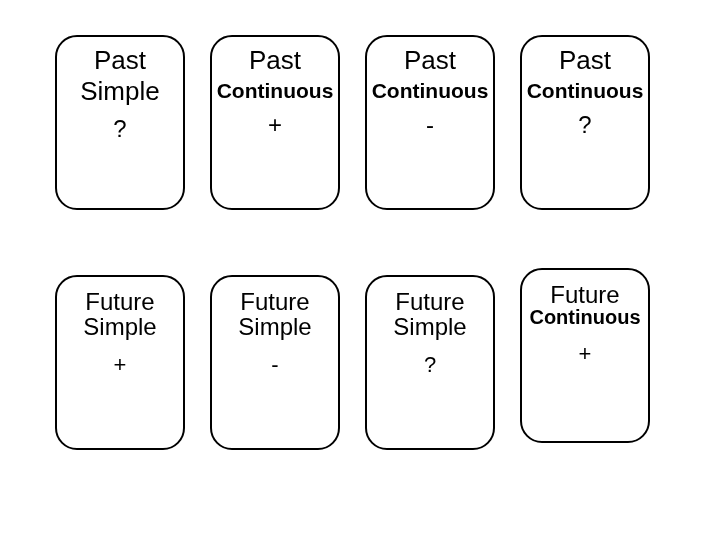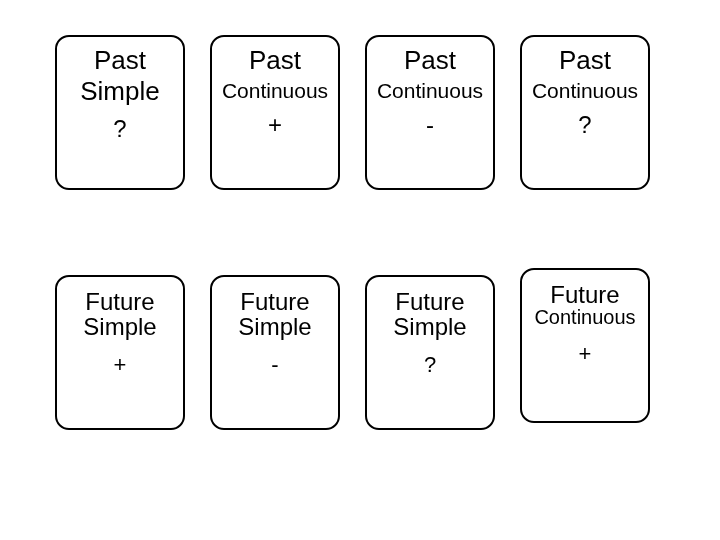--- a/index.html
+++ b/index.html
@@ -12,34 +12,34 @@
     color: #000;
   }
   .canvas {
     position: relative;
     width: 720px;
     height: 540px;
   }
   .card {
     position: absolute;
     width: 130px;
-    height: 155px;
+    height: 175px;
     border: 2px solid #000;
-    border-radius: 14px;
+    border-radius: 22px;
     box-sizing: border-box;
     text-align: center;
     background: #fff;
   }
   .line {
     display: block;
     line-height: 1.05;
   }
   .tense  { font-size: 26px; margin-top: 10px; }
   .aspect { font-size: 26px; margin-top: 4px; }
-  .aspect.small { font-size: 21px; margin-top: 6px; }
+  .aspect.small { font-size: 21px; margin-top: 6px; font-weight: bold; }
   .symbol { font-size: 24px; margin-top: 10px; }
   .row2 .tense  { font-size: 24px; margin-top: 12px; text-align: center; }
   .row2 .aspect { font-size: 24px; margin-top: 0; }
   .row2 .aspect.small { font-size: 20px; }
   .row2 .symbol { font-size: 22px; margin-top: 14px; }
 </style>
 </head>
 <body>
 
 <div class="canvas">

